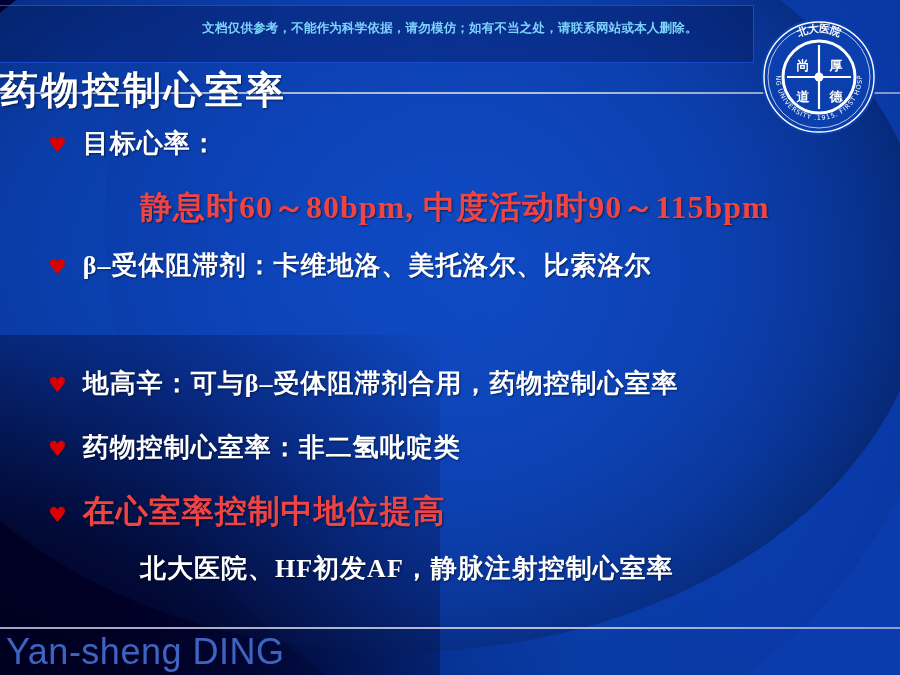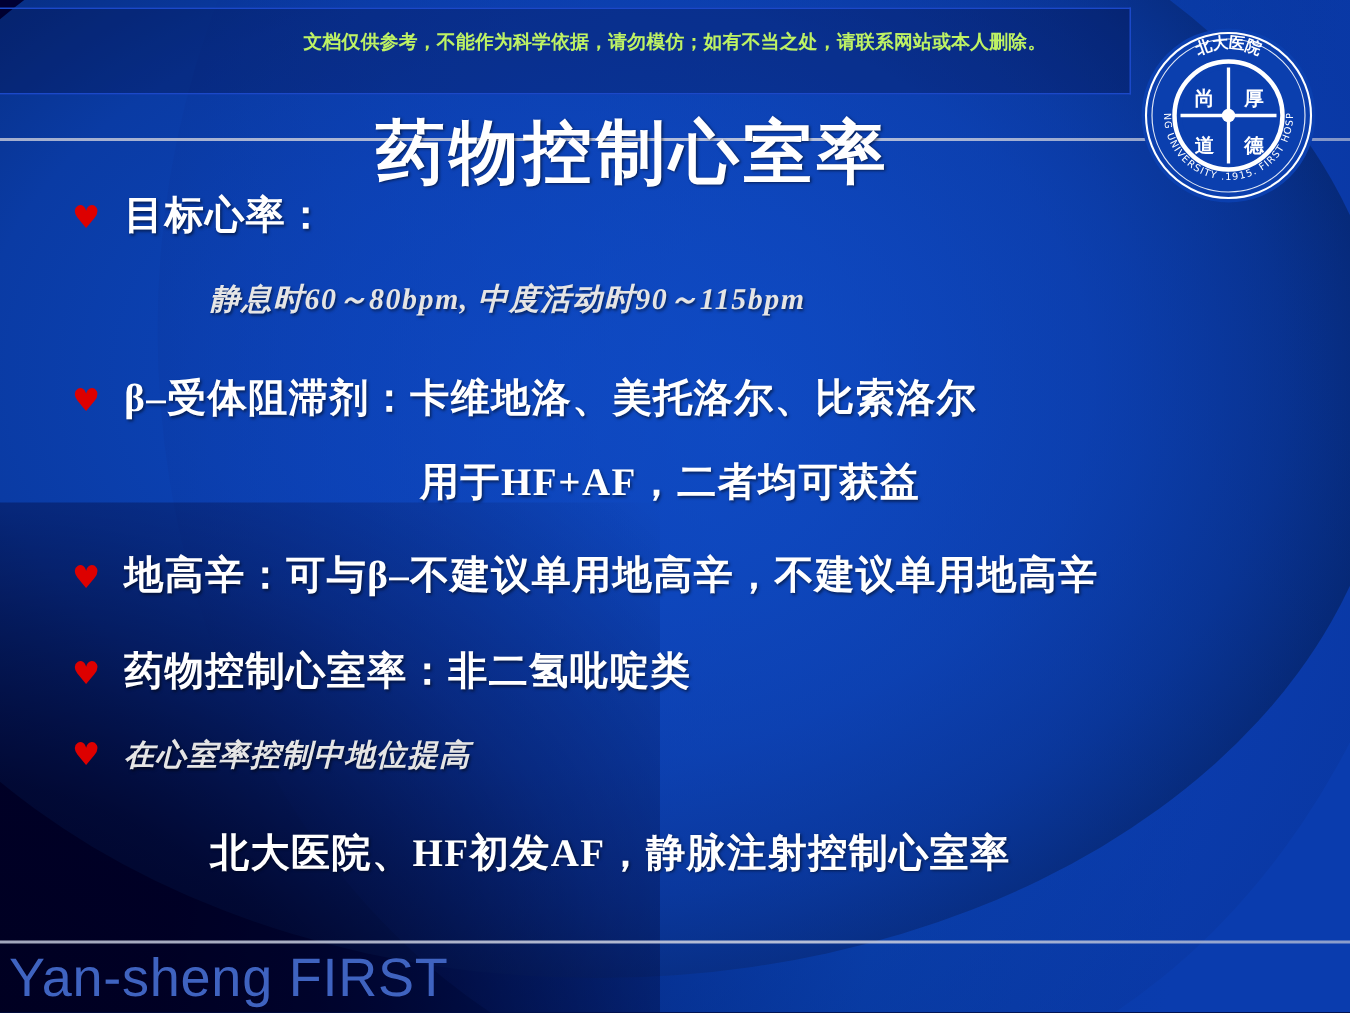--- a/index.html
+++ b/index.html
@@ -110,38 +110,36 @@
   
   .watermark {
     position: absolute;
     left: 0;
     top: 20px;
     width: 900px;
     text-align: center;
     font-family: "DejaVu Sans", "Liberation Sans", sans-serif;
     font-size: 12.5px;
     font-weight: bold;
-    color: #bef264;
+    color: #7dd3fc;
     letter-spacing: 0.2px;
     white-space: nowrap;
   }
 
   
   .title {
     position: absolute;
     left: 0;
     top: 40px;
     width: 760px;
-    text-align: center;
     color: #ffffff;
-    font-size: 46px;
+    font-size: 38px;
     font-weight: bold;
     letter-spacing: 3px;
     text-shadow: 1px 1px 2px rgba(0,0,0,0.55);
-    margin-left: 42px;
   }
 
   
   .logo {
     position: absolute;
     left: 756px;
     top: 14px;
     width: 126px;
     height: 126px;
   }
@@ -171,25 +169,24 @@
     font-family: "DejaVu Sans", sans-serif;
     text-shadow: none;
   }
   .txt-white {
     color: #ffffff;
     font-size: 26px;
     font-weight: bold;
     letter-spacing: 1px;
   }
   .txt-yellow {
-    color: #e5e5e5;
-    font-size: 20px;
+    color: #ef4444;
+    font-size: 32px;
     font-weight: bold;
     letter-spacing: 1px;
-    font-style: italic;
   }
 
   
   #line-target      { left: 48px;  top: 18px; }
   #line-target-val  { left: 140px; top: 78px; }
   #line-bb          { left: 48px;  top: 140px; }
   #line-bb-sub      { left: 280px; top: 196px; }
   #line-digoxin     { left: 48px;  top: 258px; }
   #line-ccb         { left: 48px;  top: 322px; }
   #line-amio        { left: 48px;  top: 382px; }
@@ -260,40 +257,37 @@
 
     <div class="line" id="line-target-val">
       <span class="txt-yellow">静息时60～80bpm, 中度活动时90～115bpm</span>
     </div>
 
     <div class="line bullet-row" id="line-bb">
       <span class="heart">♥</span>
       <span class="txt-white">β–受体阻滞剂：卡维地洛、美托洛尔、比索洛尔</span>
     </div>
 
-    <div class="line" id="line-bb-sub">
-      <span class="txt-white">用于HF+AF，二者均可获益</span>
-    </div>
 
     <div class="line bullet-row" id="line-digoxin">
       <span class="heart">♥</span>
-      <span class="txt-white">地高辛：可与β–不建议单用地高辛，不建议单用地高辛</span>
+      <span class="txt-white">地高辛：可与β–受体阻滞剂合用，药物控制心室率</span>
     </div>
 
     <div class="line bullet-row" id="line-ccb">
       <span class="heart">♥</span>
       <span class="txt-white">药物控制心室率：非二氢吡啶类</span>
     </div>
 
     <div class="line bullet-row" id="line-amio">
       <span class="heart">♥</span>
       <span class="txt-yellow" style="">在心室率控制中地位提高</span>
     </div>
 
     <div class="line" id="line-amio-sub">
       <span class="txt-white">北大医院、HF初发AF，静脉注射控制心室率</span>
     </div>
 
   </div>
 
-  <div class="author">Yan-sheng FIRST</div>
+  <div class="author">Yan-sheng DING</div>
 
 </div>
 
 </body></html>

